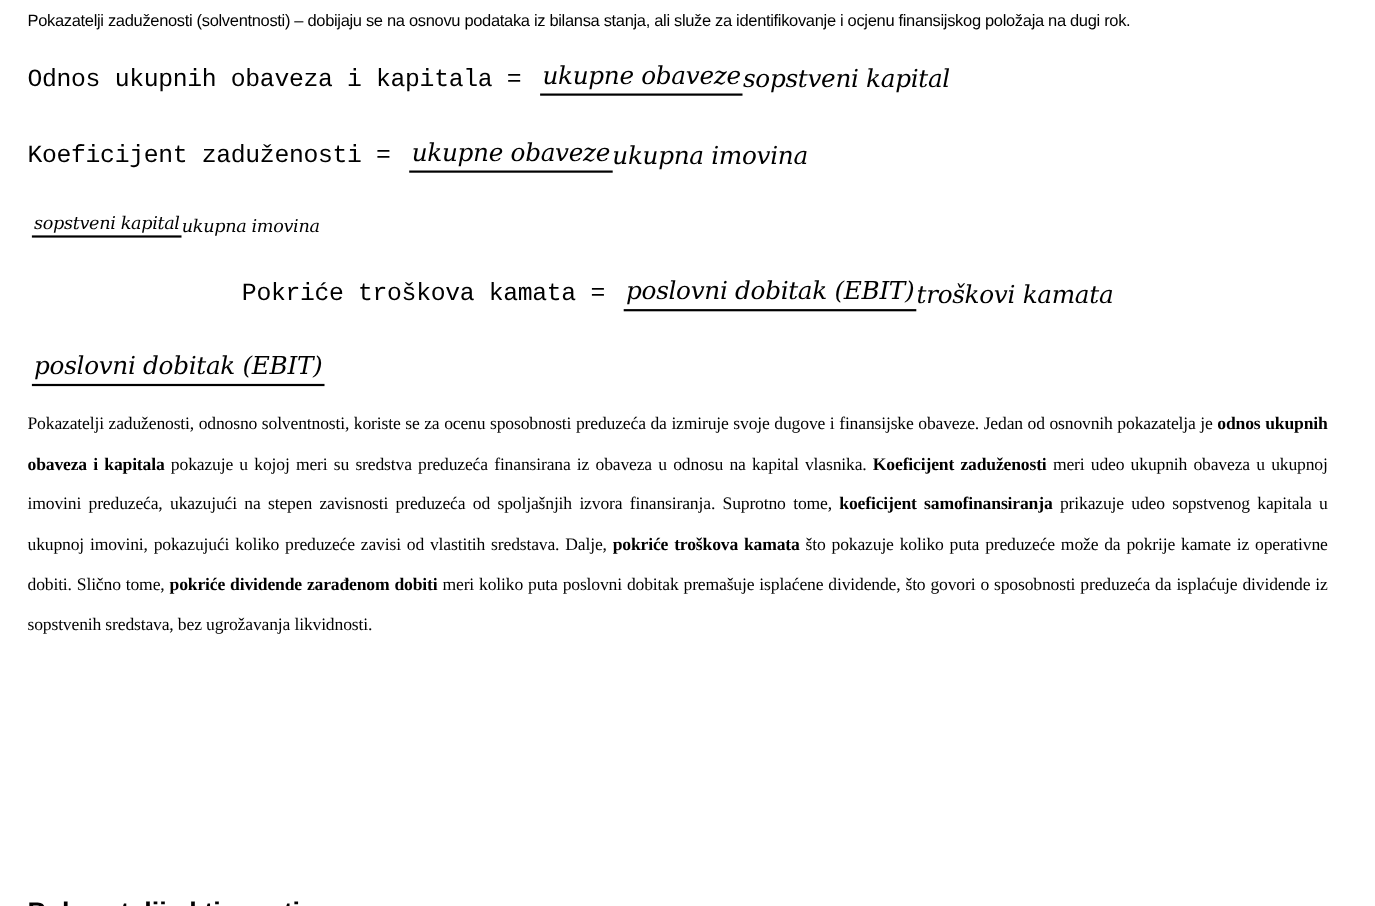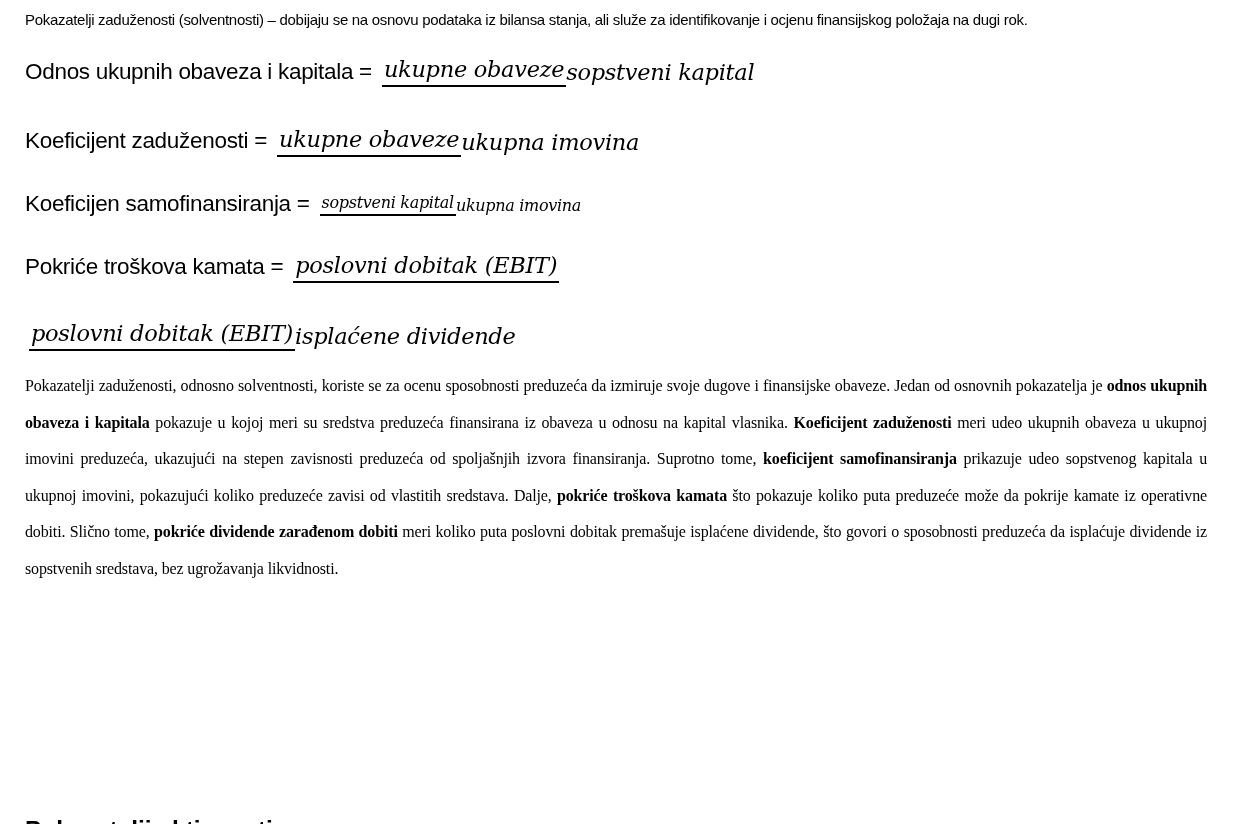--- a/index.html
+++ b/index.html
@@ -1,20 +1,20 @@
 <!DOCTYPE html>
 <html><head>
 <meta charset="utf-8">
 <style>
   html,body{margin:0;padding:0;background:#ffffff;}
   body{width:1250px;height:824px;overflow:hidden;position:relative;color:#000;font-family:"Liberation Sans",sans-serif;}
   .page{position:absolute;left:25px;top:0;width:1182px;}
   .intro{font-size:15px;line-height:34px;margin:3px 0 0 0;text-align:justify;text-align-last:left;letter-spacing:-0.3px;}
   .formula{display:flex;align-items:center;font-size:22.5px;letter-spacing:-0.3px;}
-  .formula .label{white-space:pre;}
+  .formula .label{white-space:pre;font-family:Liberation Mono, monospace;}
   .frac{display:inline-flex;flex-direction:row;align-items:center;margin-left:4px;font-family:"DejaVu Serif",serif;font-style:italic;}
   .frac .num{padding:0 2px 2px 2px;border-bottom:2px solid #000;line-height:27px;}
   .frac .den{padding-top:2px;line-height:27px;}
   .f1{height:69px;}
   .f-small .frac{font-size:16px;}
   .f-small .frac .num,.f-small .frac .den{line-height:19px;}
   .body-text{font-size:16px;line-height:36.6px;text-align:justify;margin:0;letter-spacing:-0.15px;font-family:Liberation Serif, serif;}
   .body-text b{font-weight:bold;}
   .cut{position:absolute;left:25px;top:812px;font-size:24.5px;font-weight:bold;line-height:36px;}
 </style>
@@ -34,37 +34,36 @@
 
   <div class="formula" style="height:70px;text-align:center;">
     <span class="label">Koeficijent zaduženosti = </span>
     <span class="frac">
       <span class="num">ukupne obaveze</span>
       <span class="den">ukupna imovina</span>
     </span>
   </div>
 
   <div class="formula f-small" style="height:56px;">
-    <span class="label">Koeficijen samofinansiranja = </span>
     <span class="frac">
       <span class="num">sopstveni kapital</span>
       <span class="den">ukupna imovina</span>
     </span>
   </div>
 
-  <div class="formula" style="height:70px;">
+  <div class="formula" style="height:70px;justify-content:center;">
     <span class="label">Pokriće troškova kamata = </span>
     <span class="frac">
       <span class="num">poslovni dobitak (EBIT)</span>
+      <span class="den">troškovi kamata</span>
     </span>
   </div>
 
   <div class="formula" style="height:66px;">
     <span class="frac">
       <span class="num">poslovni dobitak (EBIT)</span>
-      <span class="den">isplaćene dividende</span>
     </span>
   </div>
 
   <p class="body-text"><span>Pokazatelji zaduženosti, odnosno solventnosti, koriste se za ocenu sposobnosti preduzeća da izmiruje svoje dugove i finansijske obaveze. Jedan od osnovnih pokazatelja je </span><b>odnos ukupnih obaveza i kapitala</b><span> pokazuje u kojoj meri su sredstva preduzeća finansirana iz obaveza u odnosu na kapital vlasnika. </span><b>Koeficijent zaduženosti</b><span> meri udeo ukupnih obaveza u ukupnoj imovini preduzeća, ukazujući na stepen zavisnosti preduzeća od spoljašnjih izvora finansiranja. Suprotno tome, </span><b>koeficijent samofinansiranja</b><span> prikazuje udeo sopstvenog kapitala u ukupnoj imovini, pokazujući koliko preduzeće zavisi od vlastitih sredstava. Dalje, </span><b>pokriće troškova kamata</b><span> što pokazuje koliko puta preduzeće može da pokrije kamate iz operativne dobiti. Slično tome, </span><b>pokriće dividende zarađenom dobiti</b><span> meri koliko puta poslovni dobitak premašuje isplaćene dividende, što govori o sposobnosti preduzeća da isplaćuje dividende iz sopstvenih sredstava, bez ugrožavanja likvidnosti.</span></p>
 </div>
 
 <div class="cut">Pokazatelji aktivnosti</div>
 
 </body></html>

